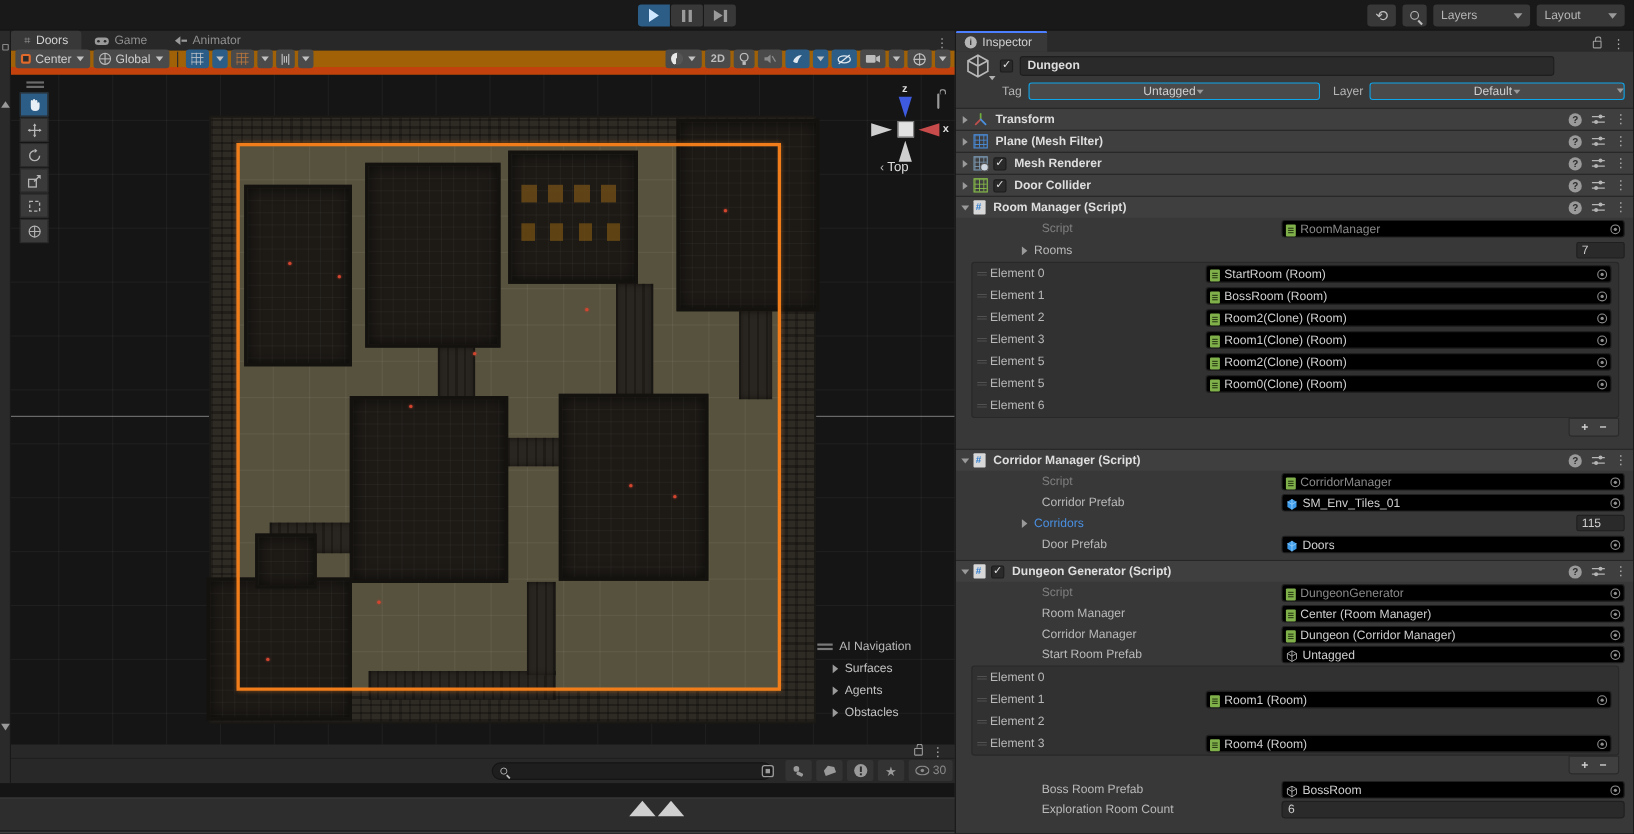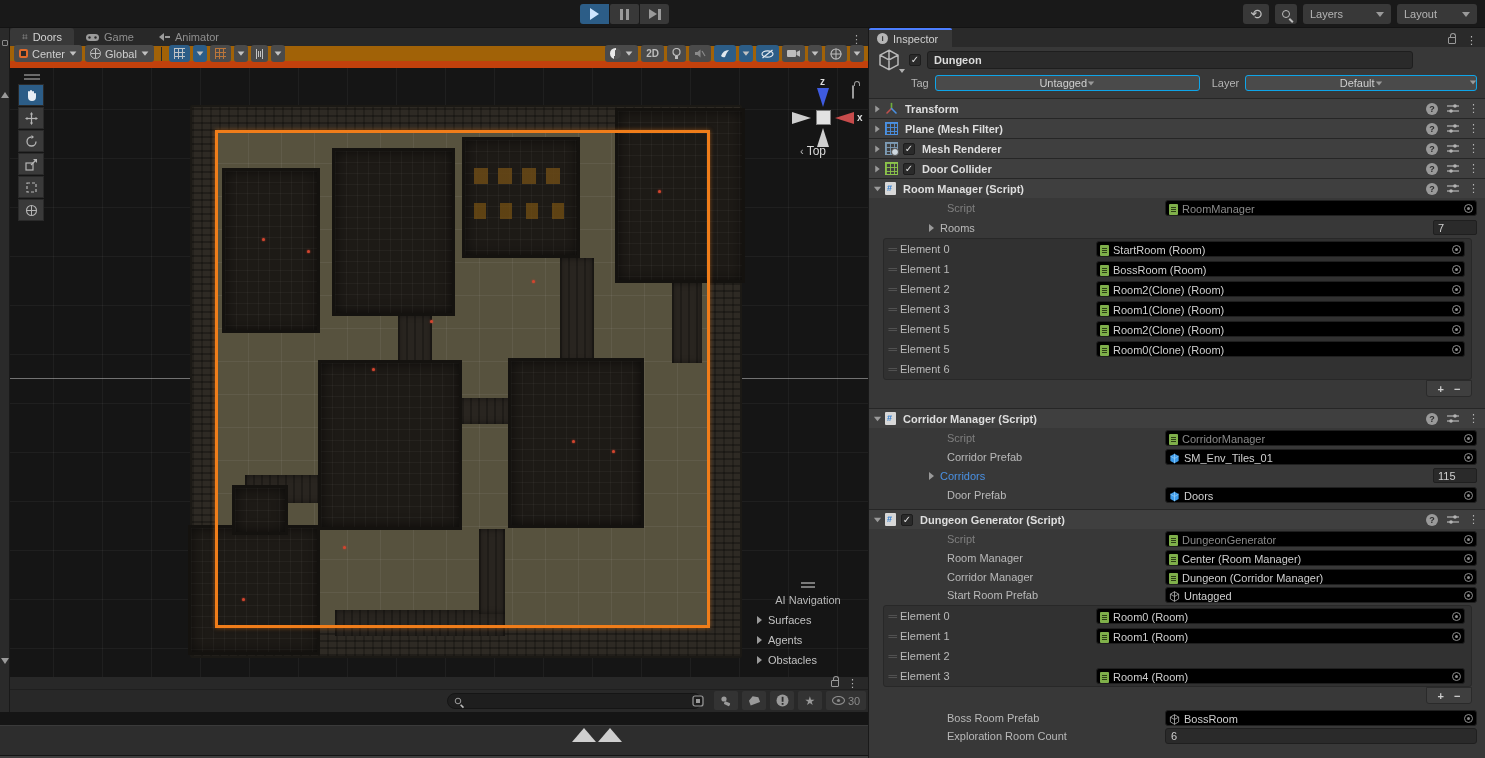--- a/index.html
+++ b/index.html
@@ -97,21 +97,21 @@
   .gz-zlab{position:absolute;left:34px;top:0px;color:#ddd;font-size:10px;font-weight:bold;}
   .gz-xlab{position:absolute;left:71px;top:36px;color:#ddd;font-size:10px;font-weight:bold;}
   .gz-toplab{position:absolute;left:14px;top:68px;color:#dadada;font-size:12px;}
   .gz-toplab .arr{color:#bbb;margin-right:3px;font-size:11px}
   .lockmini{position:absolute;left:842px;top:18px;}
   .lock{position:relative;width:8px;height:7px;border:1px solid #9a9a9a;border-radius:1px;}
   .lock::before{content:'';position:absolute;top:-5px;left:1px;width:4px;height:4px;border:1px solid #9a9a9a;border-bottom:none;border-radius:4px 4px 0 0;}
 
   
   .navov{position:absolute;left:733px;top:514px;width:130px;}
-  .navov .title{display:flex;align-items:center;gap:6px;color:#b8b8b8;font-size:11px;flex-direction:column;}
+  .navov .title{display:flex;align-items:center;gap:6px;color:#b8b8b8;font-size:11px;}
   .navov .title .bars{width:14px;border-top:2px solid #7a7a7a;border-bottom:2px solid #7a7a7a;height:6px;}
   .navrow{display:flex;align-items:center;gap:6px;color:#c2c2c2;margin-top:8px;padding-left:14px;cursor:pointer;}
   .fold{width:0;height:0;border-top:4px solid transparent;border-bottom:4px solid transparent;border-left:5px solid #9a9a9a;}
 
   
   .bmini{position:absolute;left:10px;top:649px;width:858px;height:12px;background:#282828;display:flex;justify-content:flex-end;align-items:center;gap:8px;padding-right:10px;}
   .bsearchrow{position:absolute;left:10px;top:661px;width:858px;height:23px;background:#282828;border-top:1px solid #1f1f1f;display:flex;align-items:center;}
   .bsearch{position:absolute;left:437px;top:3px;width:255px;height:16px;background:#1e1e1e;border:1px solid #151515;border-radius:8px;display:flex;align-items:center;padding:0 6px;gap:4px;}
   .bsearch input{background:transparent;border:none;outline:none;color:#bbb;width:210px;font-size:10px;font-family:inherit;}
   .bicons{position:absolute;right:2px;top:1px;display:flex;align-items:center;gap:4px;}
@@ -859,25 +859,20 @@
           </svg>
         <span class="objtext">Untagged</span>
           <span class="picker"></span>
       </div>
     </div>
     <div class="elblock">
 
         <div class="elrow">
           <span class="drag">==</span>
           <span class="ellabel">Element 0</span>
-          <div class="objfield">
-            <span class="ic-script"></span>
-            <span class="objtext">Room0 (Room)</span>
-            <span class="picker"></span>
-          </div>
         </div>
 
         <div class="elrow">
           <span class="drag">==</span>
           <span class="ellabel">Element 1</span>
           <div class="objfield">
             <span class="ic-script"></span>
             <span class="objtext">Room1 (Room)</span>
             <span class="picker"></span>
           </div>

